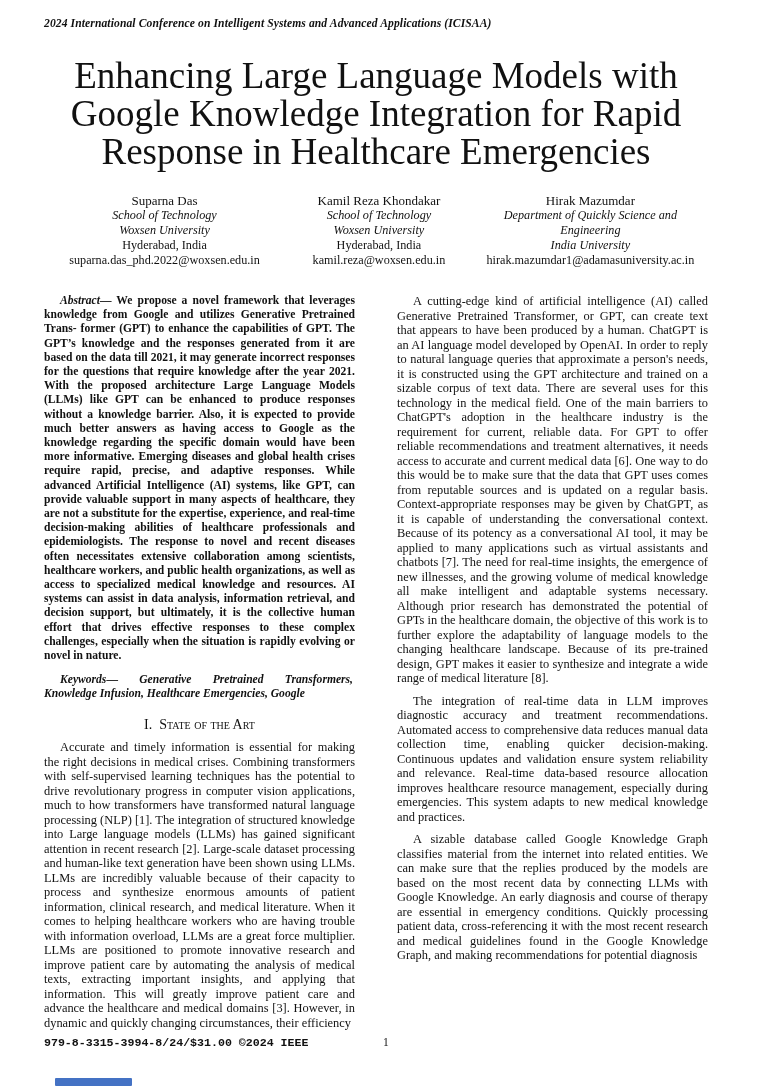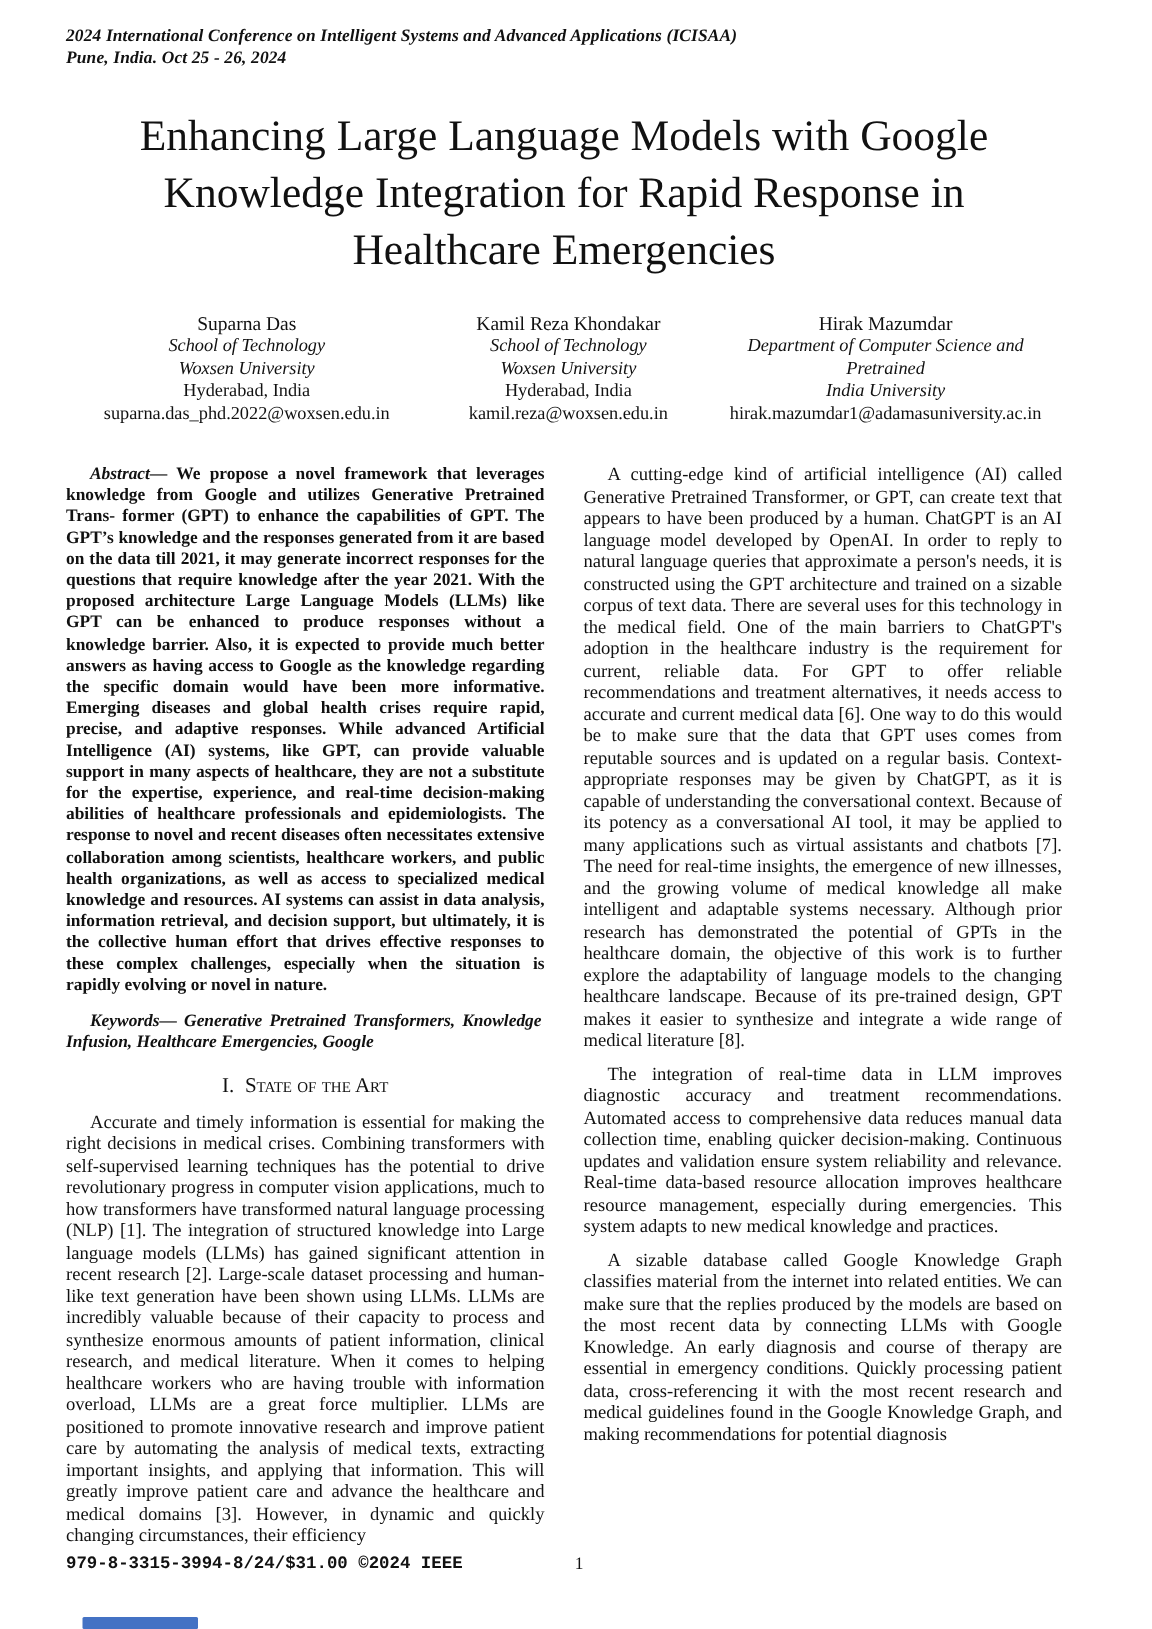--- a/index.html
+++ b/index.html
@@ -22,21 +22,21 @@
     font-size: 11.6px;
     font-weight: bold;
     font-style: italic;
     line-height: 15px;
     letter-spacing: 0.1px;
   }
   .title {
     margin: 26px auto 0 auto;
     width: 620px;
     text-align: center;
-    font-size: 29px;
+    font-size: 37px;
     line-height: 38px;
     font-weight: normal;
   }
   .authors {
     display: flex;
     justify-content: flex-end;
     margin-top: 22px;
     padding: 0 8px;
   }
   .author {
@@ -45,21 +45,21 @@
     line-height: 15px;
   }
   .author.a1 { width: 232px; }
   .author.a2 { width: 210px; }
   .author.a3 { width: 226px; }
   .author .name { font-size: 13px; }
   .author .aff { font-style: italic; }
   .author .email { word-break: break-all; }
   .columns {
     display: flex;
-    gap: 26px;
+    gap: 42px;
     margin-top: 26px;
   }
   .col {
     width: 331px;
     text-align: justify;
     font-size: 12.4px;
     line-height: 14.5px;
   }
   .abstract {
     font-weight: bold;
@@ -107,21 +107,20 @@
     border-radius: 1px;
   }
 </style>
 </head>
 <body>
 
 <div class="page">
 
   <div class="conf-header">
     <div>2024 International Conference on Intelligent Systems and Advanced Applications (ICISAA)</div>
-    <div>Pune, India. Oct 25 - 26, 2024</div>
   </div>
 
   <h1 class="title">Enhancing Large Language Models with Google Knowledge Integration for Rapid Response in Healthcare Emergencies</h1>
 
   <div class="authors">
     <div class="author a1">
       <div class="name">Suparna Das</div>
       <div class="aff">School of Technology</div>
       <div class="aff">Woxsen University</div>
       <div>Hyderabad, India</div>
@@ -129,21 +128,21 @@
     </div>
     <div class="author a2">
       <div class="name">Kamil Reza Khondakar</div>
       <div class="aff">School of Technology</div>
       <div class="aff">Woxsen University</div>
       <div>Hyderabad, India</div>
       <div class="email">kamil.reza@woxsen.edu.in</div>
     </div>
     <div class="author a3">
       <div class="name">Hirak Mazumdar</div>
-      <div class="aff">Department of Computer Science and Pretrained</div>
+      <div class="aff">Department of Quickly Science and Engineering</div>
       <div class="aff">India University</div>
       <div class="email">hirak.mazumdar1@adamasuniversity.ac.in</div>
     </div>
   </div>
 
   <div class="columns">
 
     <div class="col">
       <p class="abstract"><span class="abs-label">Abstract—</span><span> We propose a novel framework that leverages knowledge from Google and utilizes Generative Pretrained Trans- former (GPT) to enhance the capabilities of GPT. The GPT’s knowledge and the responses generated from it are based on the data till 2021, it may generate incorrect responses for the questions that require knowledge after the year 2021. With the proposed architecture Large Language Models (LLMs) like GPT can be enhanced to produce responses without a knowledge barrier. Also, it is expected to provide much better answers as having access to Google as the knowledge regarding the specific domain would have been more informative. Emerging diseases and global health crises require rapid, precise, and adaptive responses. While advanced Artificial Intelligence (AI) systems, like GPT, can provide valuable support in many aspects of healthcare, they are not a substitute for the expertise, experience, and real-time decision-making abilities of healthcare professionals and epidemiologists. The response to novel and recent diseases often necessitates extensive collaboration among scientists, healthcare workers, and public health organizations, as well as access to specialized medical knowledge and resources. AI systems can assist in data analysis, information retrieval, and decision support, but ultimately, it is the collective human effort that drives effective responses to these complex challenges, especially when the situation is rapidly evolving or novel in nature.</span></p>
       <p class="keywords"><span>Keywords—</span><span> Generative Pretrained Transformers, Knowledge Infusion, Healthcare Emergencies, Google</span></p>

